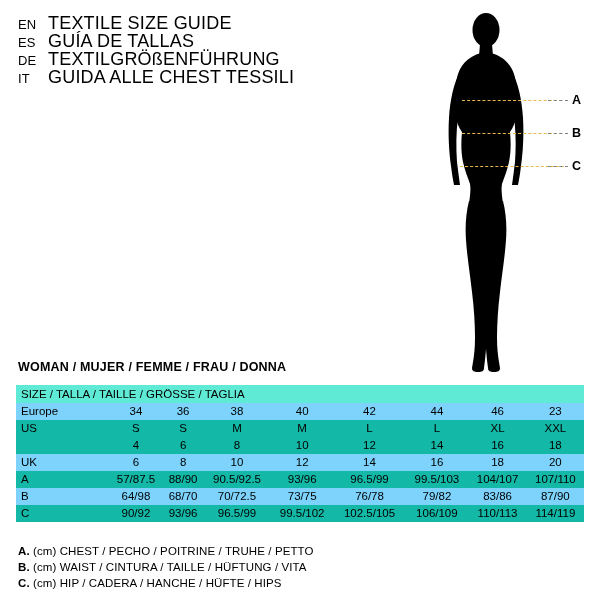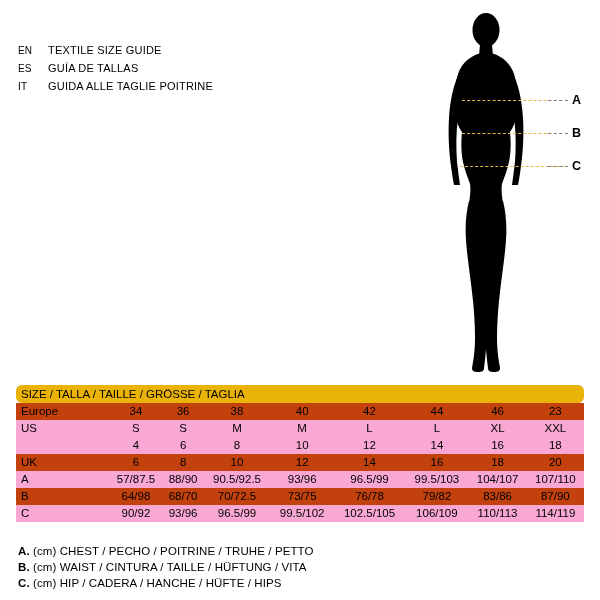--- a/index.html
+++ b/index.html
@@ -32,25 +32,24 @@
     display: flex;
     align-items: baseline;
     line-height: 18px;
     height: 18px;
     font-size: 13px;
     letter-spacing: 0.2px;
   }
   .lang-code {
     width: 30px;
     flex: 0 0 30px;
-    font-size: 10px;
-    margin-top: 28px;
+    font-size: 13px;
   }
   .lang-text {
-    font-size: 11px;
+    font-size: 18px;
     white-space: nowrap;
   }
 
   
   .figure-area {
     position: absolute;
     left: 400px;
     top: 8px;
     width: 195px;
     height: 368px;
@@ -100,34 +99,33 @@
     line-height: 17px;
     text-align: center;
     font-weight: normal;
   }
   .size-table .rowlabel {
     text-align: left;
     padding-left: 5px;
     width: 88px;
   }
   .row-header td {
-    background: #eab308;
+    background: #5eead4;
     text-align: left;
     padding-left: 5px;
     font-size: 11.5px;
     font-weight: normal;
     height: 18px;
     line-height: 18px;
-    border-radius: 6px;
   }
   .row-shade td {
-    background: #f9a8d4;
+    background: #14b8a6;
   }
   .row-plain td {
-    background: #c2410c;
+    background: #7dd3fc;
   }
 
   
   .legend {
     position: absolute;
     left: 18px;
     top: 543px;
     font-size: 11.5px;
   }
   .legend div {
@@ -147,22 +145,26 @@
   <div class="lang-block">
     <div class="lang-row">
       <span class="lang-code">EN</span>
       <span class="lang-text">TEXTILE SIZE GUIDE</span>
     </div>
     <div class="lang-row">
       <span class="lang-code">ES</span>
       <span class="lang-text">GUÍA DE TALLAS</span>
     </div>
     <div class="lang-row">
+      <span class="lang-code">DE</span>
+      <span class="lang-text">TEXTILGRÖßENFÜHRUNG</span>
+    </div>
+    <div class="lang-row">
       <span class="lang-code">IT</span>
-      <span class="lang-text">GUIDA ALLE TAGLIE POITRINE</span>
+      <span class="lang-text">GUIDA ALLE CHEST TESSILI</span>
     </div>
   </div>
 
   <div class="figure-area">
     <svg class="silhouette" width="195" height="368" viewBox="0 0 195 368">
       <g fill="#000000">
 
         <ellipse cx="86" cy="22" rx="13.5" ry="17"></ellipse>
 
         <path d="M80,36 L92,36 L93,48 L79,48 Z"></path>
@@ -215,20 +217,21 @@
 
     <div class="measure-line" style="left:62px; top:125px; width:100px;"></div>
     <div class="measure-line solid-grey" style="left:148px; top:125px; width:20px;"></div>
     <div class="measure-label" style="left:172px; top:118px;">B</div>
 
     <div class="measure-line" style="left:60px; top:158px; width:104px;"></div>
     <div class="measure-line solid-grey" style="left:148px; top:158px; width:20px;"></div>
     <div class="measure-label" style="left:172px; top:151px;">C</div>
   </div>
 
+  <div class="woman-title">WOMAN / MUJER / FEMME / FRAU / DONNA</div>
 
   <table class="size-table">
     <tbody>
       <tr class="row-header">
         <td colspan="9">SIZE / TALLA / TAILLE / GRÖSSE / TAGLIA</td>
       </tr>
       <tr class="row-plain">
         <td class="rowlabel">Europe</td>
         <td>34</td>
         <td>36</td>

